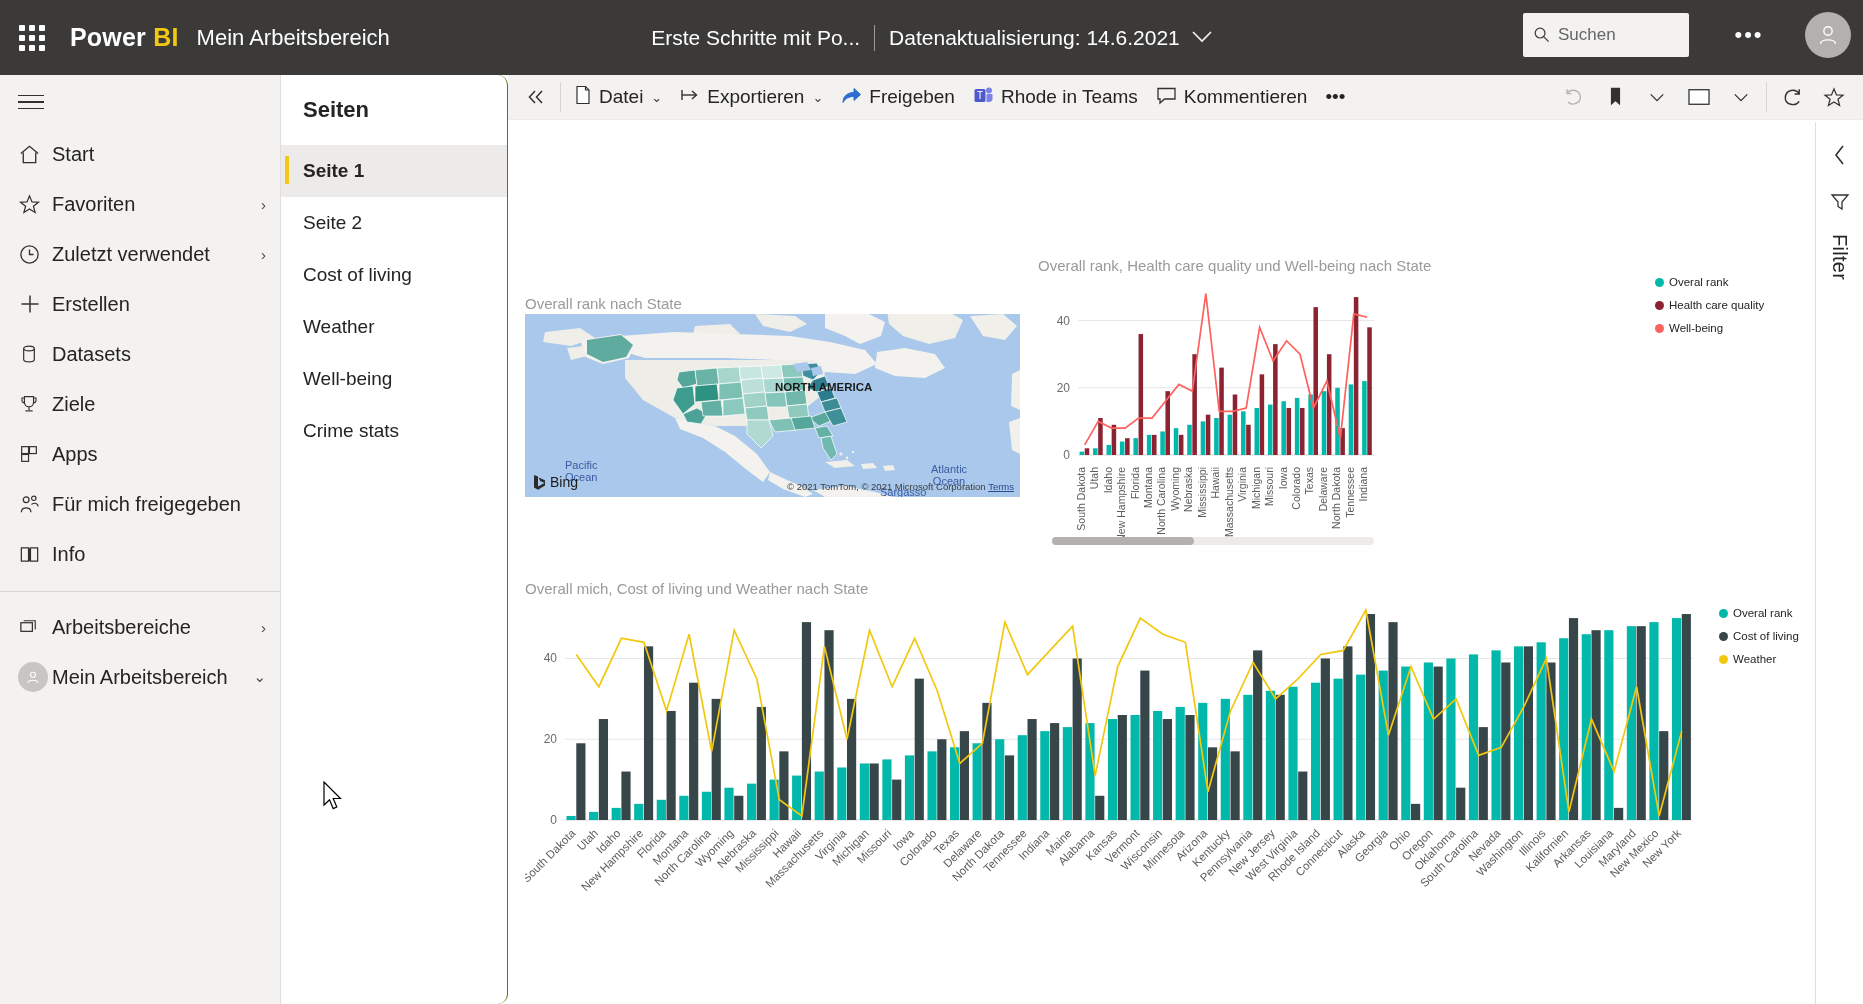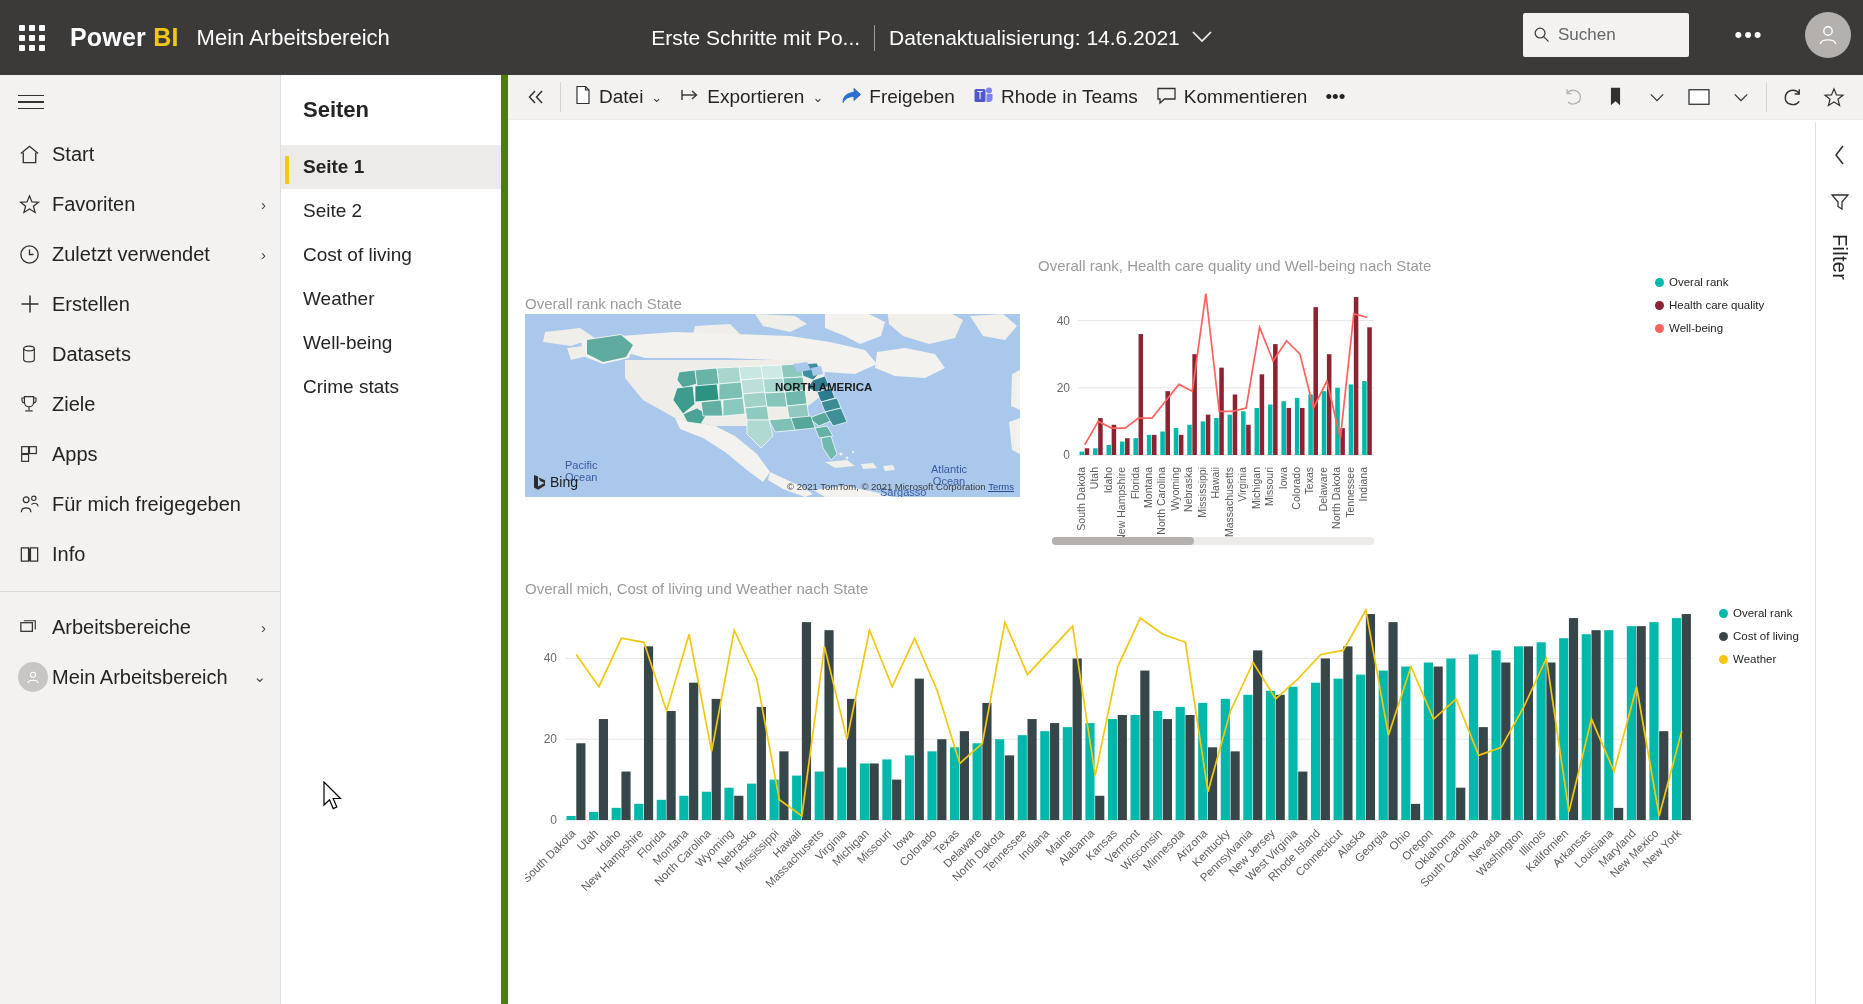--- a/index.html
+++ b/index.html
@@ -78,26 +78,26 @@
   .nav-caret { margin-left: auto; font-size: 15px; color: #484644; }
   .nav-sep { height: 1px; background: #d9d7d5; margin: 12px 0 10px 0; }
   .avatar-small {
     width: 30px; height: 30px; border-radius: 50%; background: #C8C6C4;
     display: flex; align-items: center; justify-content: center;
   }
 
   
   .pagespane {
     position: absolute; top: 75px; left: 281px; width: 227px; height: 929px;
-    background: #fff; border-right: 7px solid #4d7c0f;
+    background: #fff; border-right: 1px solid #4d7c0f; border-radius: 10px;
   }
   .pages-title { padding: 22px 0 0 22px; font-size: 22px; font-weight: bold; color: #252423; }
   .pages-list { margin-top: 22px; }
   .page-item {
-    height: 44px; display: flex; align-items: center; padding-left: 22px;
+    height: 52px; display: flex; align-items: center; padding-left: 22px;
     font-size: 19px; color: #252423; cursor: pointer; position: relative;
   }
   .page-item.active { background: #EDEBE9; font-weight: bold; }
   .page-item.active::before {
     content: ""; position: absolute; left: 4px; top: 11px; width: 4px; height: 28px;
     background: #F2C811; border-radius: 1px;
   }
 
   
   .toolbar {

